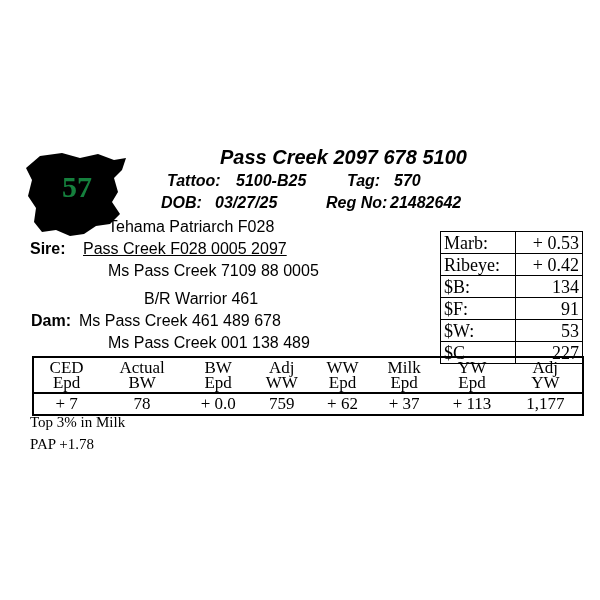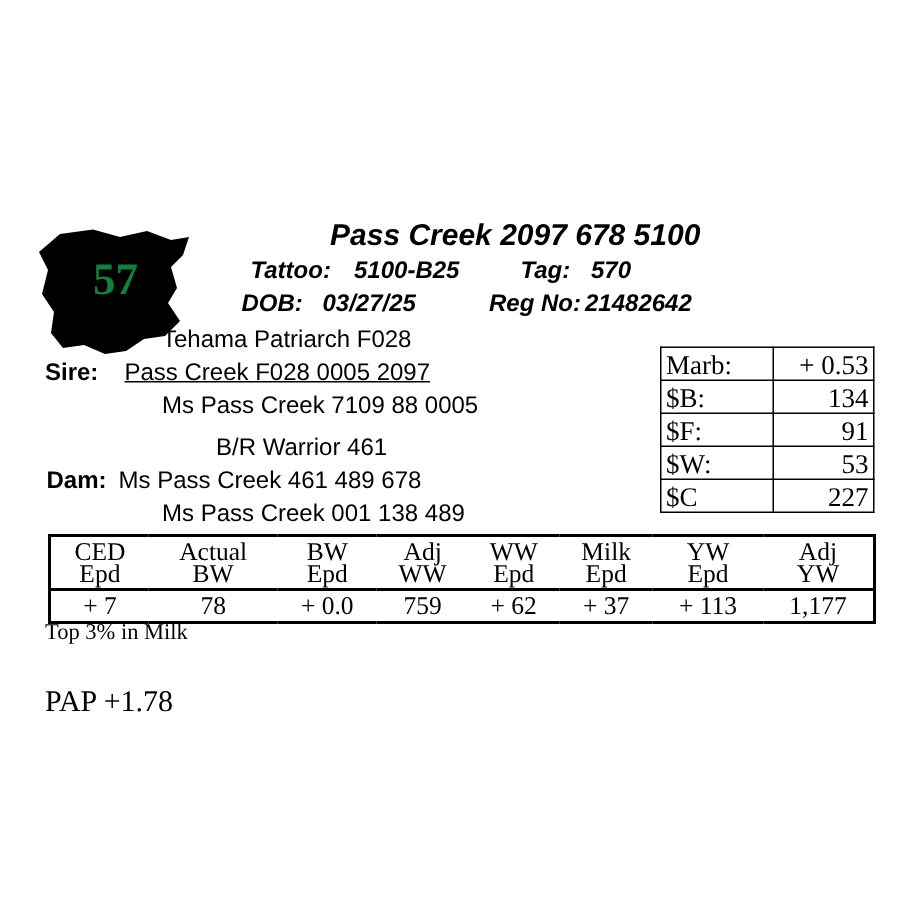--- a/index.html
+++ b/index.html
@@ -47,20 +47,24 @@
 <div class="abs sans" style="left:79px;top:312px;font-size:16px;">Ms Pass Creek 461 489 678</div>
 <div class="abs sans" style="left:108px;top:334px;font-size:16px;">Ms Pass Creek 001 138 489</div>
 
 <table class="side-table">
   <tbody>
       <tr>
         <td class="lbl">Marb:</td>
         <td class="val">+ 0.53</td>
       </tr>
   <tr>
+        <td class="lbl">Ribeye:</td>
+        <td class="val">+ 0.42</td>
+      </tr>
+  <tr>
         <td class="lbl">$B:</td>
         <td class="val">134</td>
       </tr>
   <tr>
         <td class="lbl">$F:</td>
         <td class="val">91</td>
       </tr>
   <tr>
         <td class="lbl">$W:</td>
         <td class="val">53</td>
@@ -91,13 +95,13 @@
     <td>759</td>
     <td>+ 62</td>
     <td>+ 37</td>
     <td>+ 113</td>
     <td>1,177</td>
   </tr>
 </tbody>
   </table>
 
 <div class="abs serif" style="left:30px;top:414px;font-size:15px;">Top 3% in Milk</div>
-<div class="abs serif" style="left:30px;top:436px;font-size:20px;margin-top:21px;">PAP +1.78</div>
+<div class="abs serif" style="left:30px;top:436px;font-size:15px;">PAP +1.78</div>
 
 </body></html>

